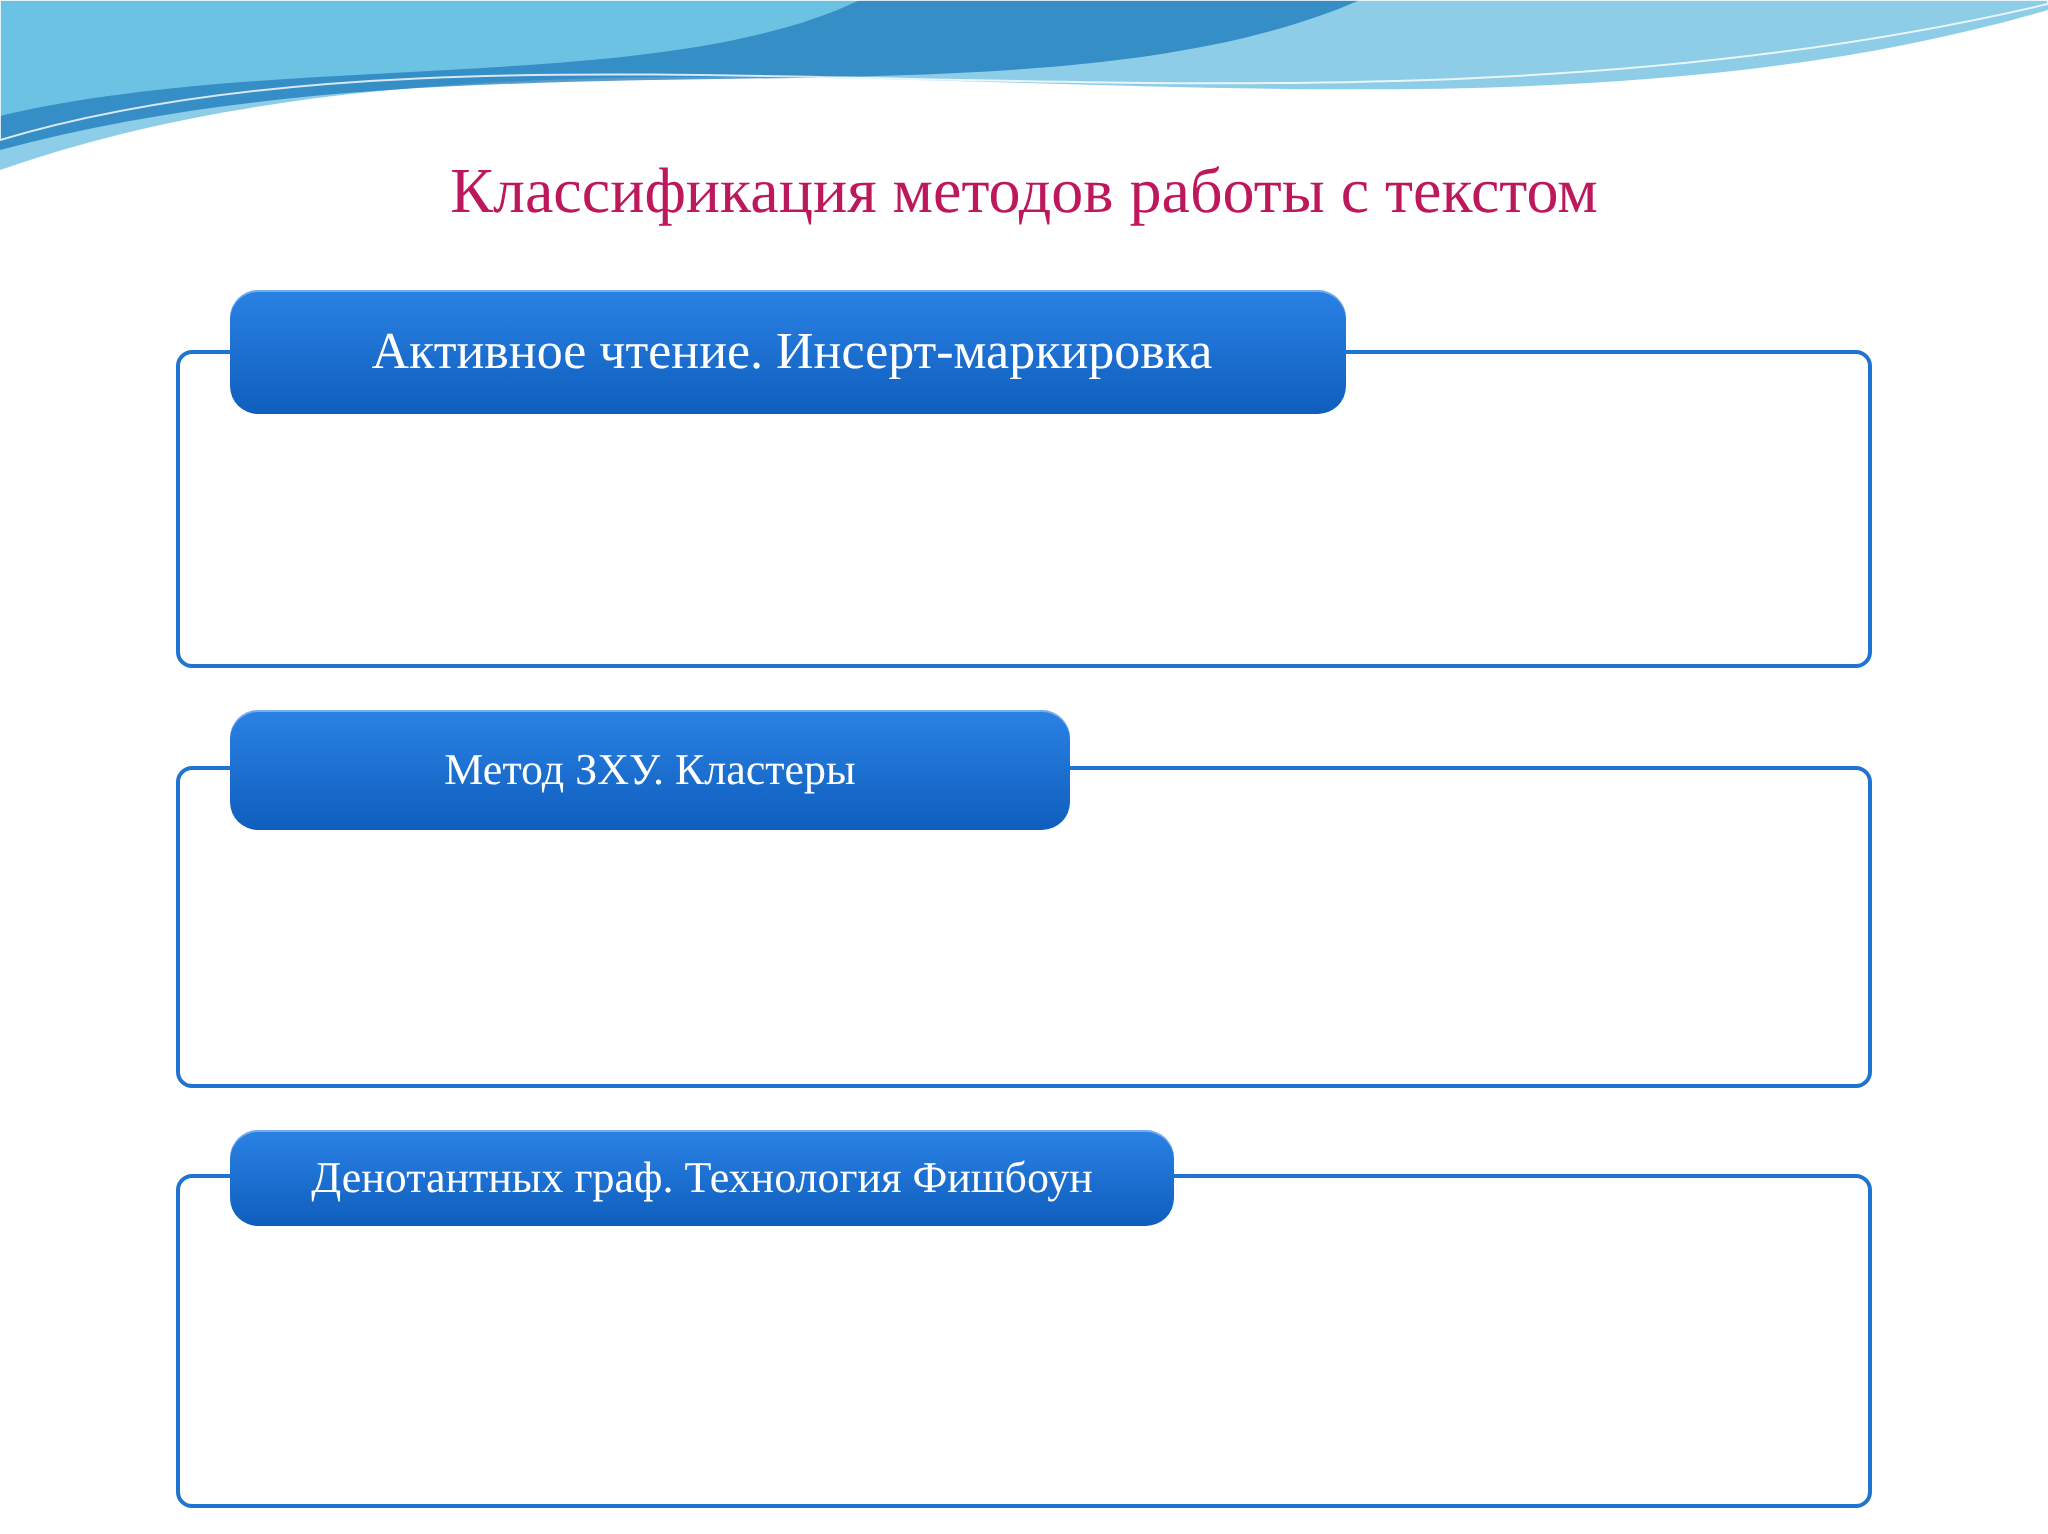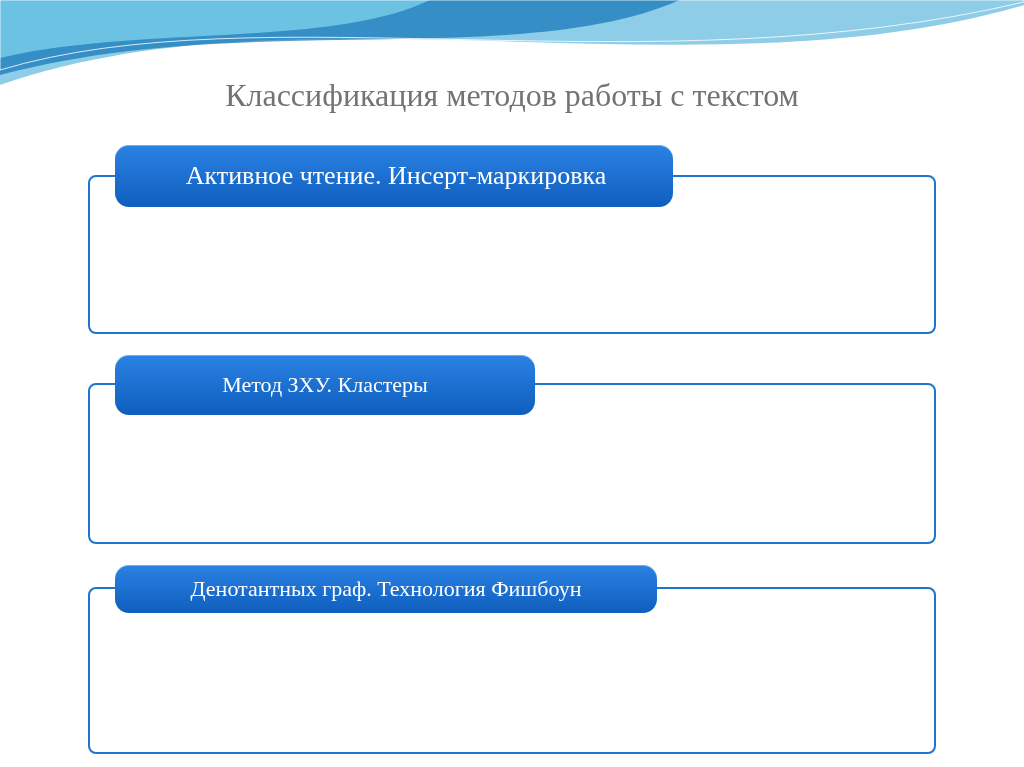--- a/index.html
+++ b/index.html
@@ -23,21 +23,21 @@
     pointer-events: none;
   }
 
   .title {
     position: absolute;
     top: 56px;
     left: 0;
     width: 100%;
     text-align: center;
     font-size: 32px;
-    color: #737373;
+    color: #be185d;
     font-weight: 400;
   }
 
   .stack {
     position: absolute;
     top: 145px;
     left: 88px;
     width: 848px;
   }
 
@@ -75,21 +75,21 @@
     box-sizing: border-box;
   }
 
   
   .block.b1 .header-bar { width: 558px; height: 62px; font-size: 26px; padding-left: 28px; }
   .block.b1 .body-box   { top: 30px; height: 155px; }
 
   .block.b2 .header-bar { width: 420px; height: 60px; font-size: 22px; }
   .block.b2 .body-box   { top: 28px; height: 157px; }
 
-  .block.b3 .header-bar { width: 542px; height: 48px; font-size: 22px; }
+  .block.b3 .header-bar { width: 472px; height: 48px; font-size: 22px; }
   .block.b3 .body-box   { top: 22px; height: 163px; }
 </style>
 </head>
 <body>
 
 <svg class="wave" viewBox="0 0 1024 120" preserveAspectRatio="none">
   <path d="M0,0 L1024,0 L1024,5 C700,100 300,-20 0,85 Z" fill="#31a4d6" opacity="0.55"></path>
   <path d="M0,0 L680,0 C520,70 240,10 0,75 Z" fill="#1074b6" opacity="0.70"></path>
   <path d="M0,0 L430,0 C330,48 140,25 0,58 Z" fill="#79cfe8" opacity="0.80"></path>
   <path d="M0,0 L1024,0 L1024,2 C650,90 260,-8 0,70 Z" fill="none" stroke="#ffffff" stroke-width="1" opacity="0.8"></path>

